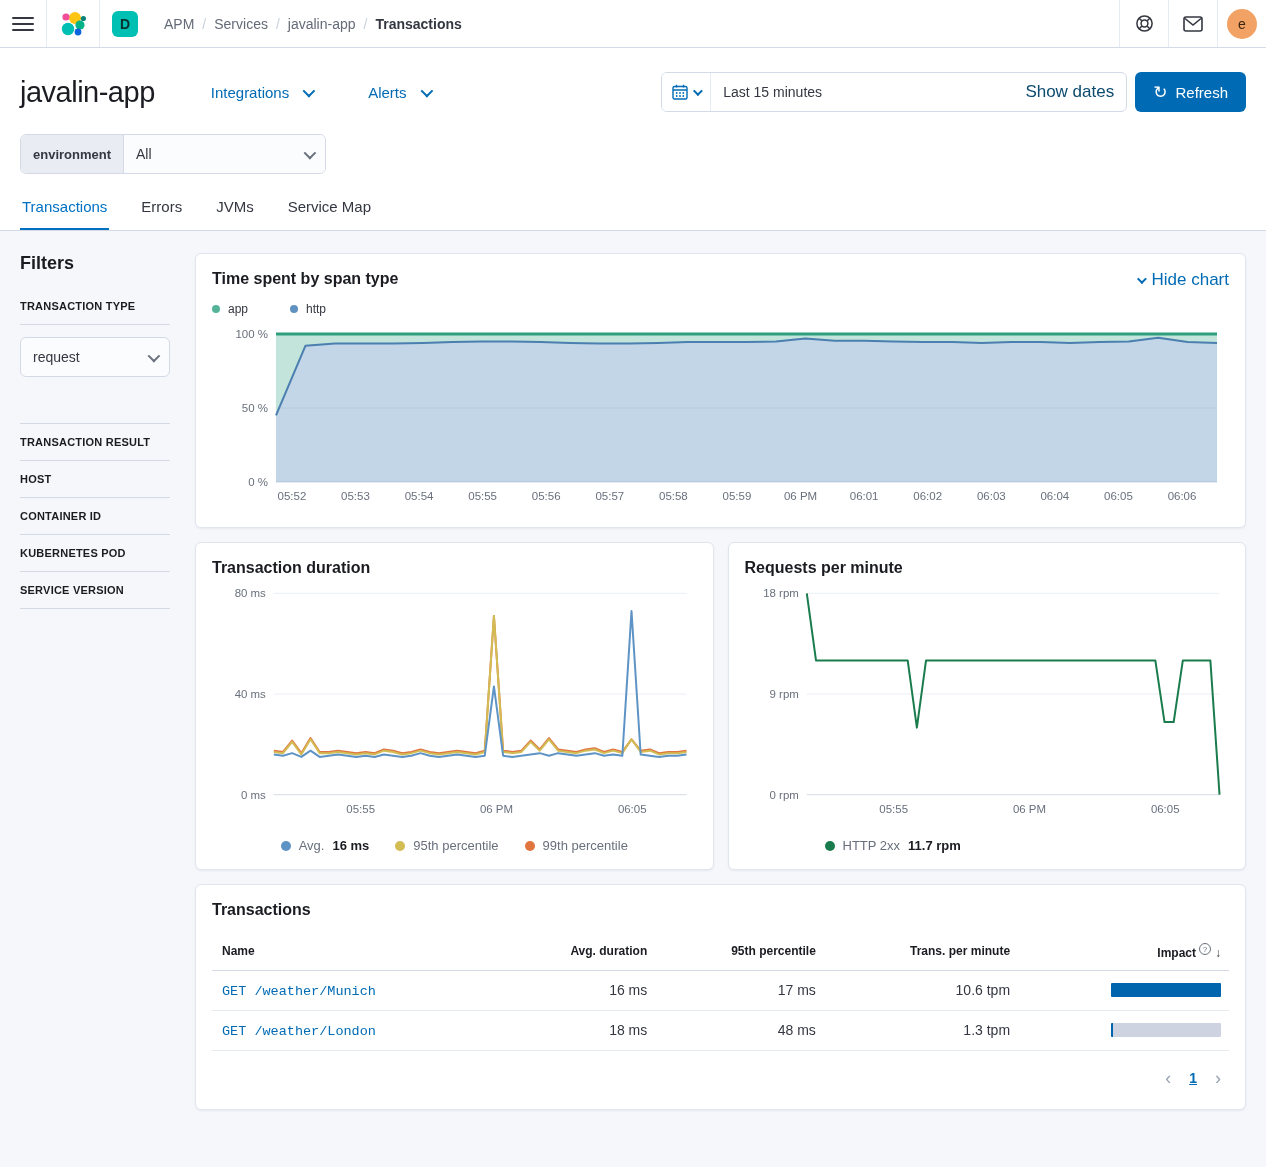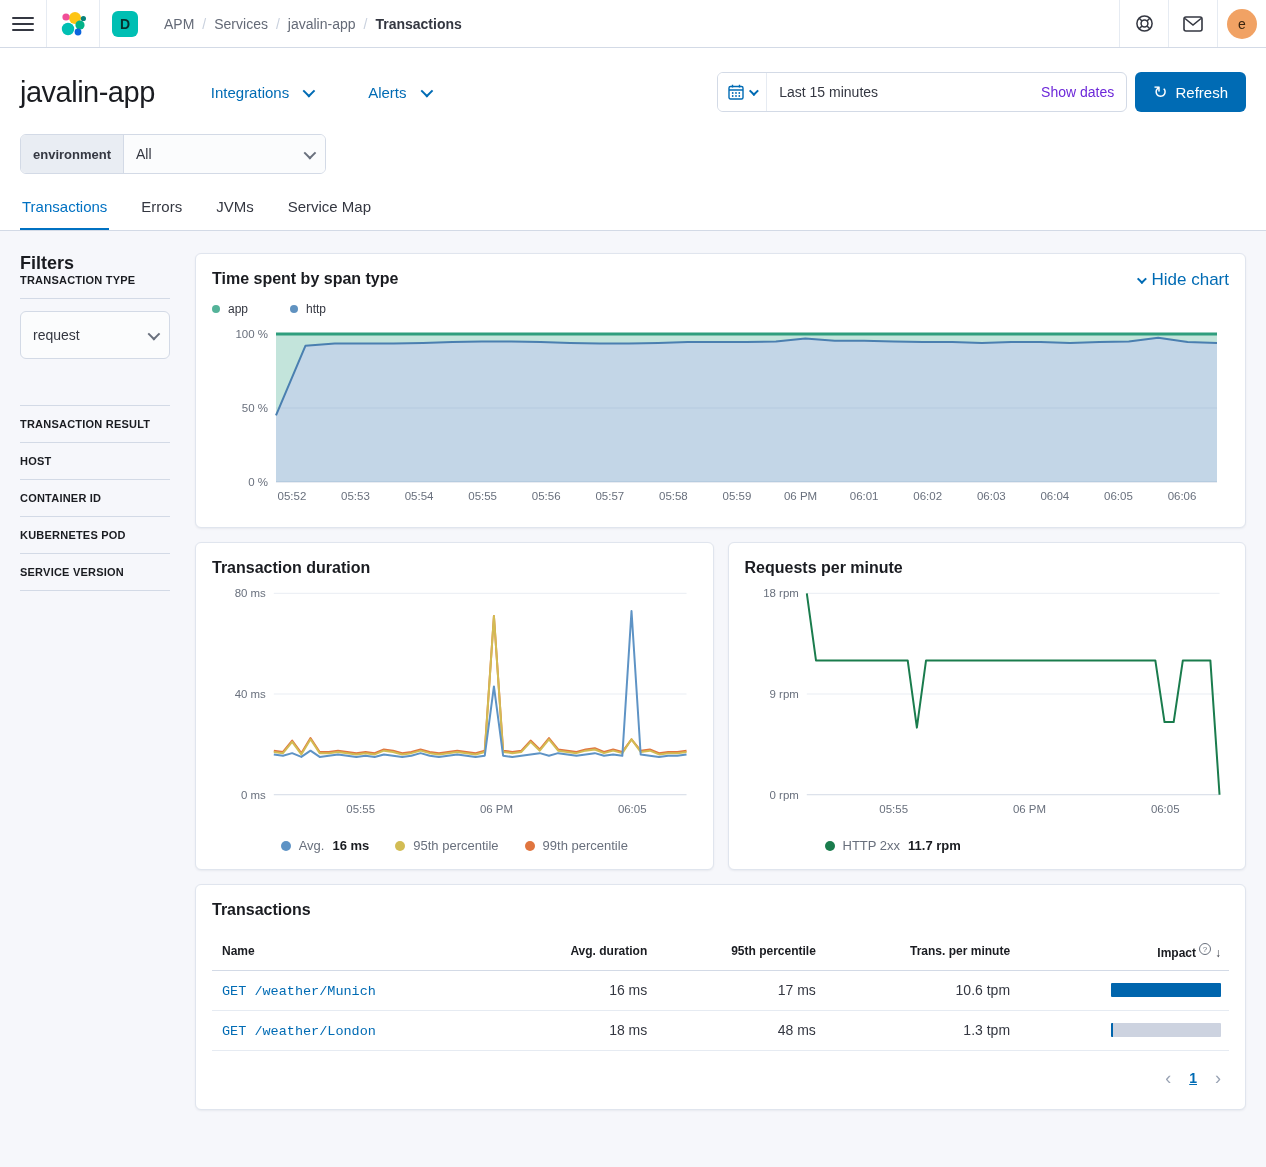--- a/index.html
+++ b/index.html
@@ -41,30 +41,30 @@
   .header-row {
     display:flex; align-items:center; justify-content:space-between;
     padding:24px 20px 8px 20px;
   }
   .header-left { display:flex; align-items:center; gap:56px; }
   .page-title { font-size:29px; font-weight:500; letter-spacing:-0.5px; }
   .hdr-link { color:#006bb4; font-size:15px; display:flex; align-items:center; gap:14px; cursor:pointer; }
   .chev { width:9px; height:9px; border-right:2px solid currentColor; border-bottom:2px solid currentColor; transform:rotate(45deg) translateY(-2px); display:inline-block; }
   .header-right { display:flex; align-items:center; gap:8px; }
   .datepicker {
-    display:flex; align-items:center; height:40px; width:410px;
+    display:flex; align-items:center; height:40px; width:466px;
     border:1px solid #d3dae6; border-radius:6px; background:#fff; overflow:hidden;
   }
   .dp-cal {
     display:flex; align-items:center; gap:5px; padding:0 10px; height:100%;
     border-right:1px solid #e6ebf2; color:#006bb4; cursor:pointer; background:#fff;
   }
   .dp-cal .chev { width:7px; height:7px; }
   .dp-text { flex:1; padding:0 12px; color:#343741; font-size:14px; }
-  .dp-showdates { padding:0 12px; color:#6d28d9; font-size:14px; cursor:pointer; white-space:nowrap; }
+  .dp-showdates { padding:0 12px; color:#0c4a6e; font-size:17px; cursor:pointer; white-space:nowrap; }
   .refresh-btn {
     height:40px; padding:0 18px; background:#006bb4; color:#fff; border:none;
     border-radius:6px; font-size:15px; font-weight:500; display:flex; align-items:center; gap:8px;
     cursor:pointer; font-family:inherit;
   }
   .refresh-glyph { font-size:17px; line-height:1; }
   
   .search-row { display:flex; gap:8px; padding:14px 20px 4px 20px; }
   .search-box {
     flex:1; height:40px; border:1px solid #d3dae6; border-radius:6px; background:#fbfcfd;
@@ -87,25 +87,25 @@
     padding:0 12px; cursor:pointer; color:#343741;
   }
   .env-select .chev { color:#69707d; }
   
   .tabs { display:flex; gap:30px; padding:10px 20px 0 20px; border-bottom:1px solid #d3dae6; }
   .tab { padding:10px 2px 13px 2px; font-size:15px; color:#343741; cursor:pointer; border-bottom:2px solid transparent; }
   .tab.active { color:#0071c2; border-bottom-color:#0071c2; font-weight:500; }
   
   .content { display:flex; padding:22px 20px 28px 20px; background:#f6f7fb; }
   .sidebar { width:150px; flex:0 0 150px; }
-  .filters-title { font-size:18px; font-weight:bold; }
+  .filters-title { font-size:18px; font-weight:bold; margin-bottom:26px; }
   .f-section-label { font-size:11px; font-weight:bold; letter-spacing:.02em; color:#1a1c21; }
   .f-hr { border:none; border-top:1px solid #d3dae6; margin:12px 0; }
   .f-select {
-    margin-top:2px; height:48px; border:1px solid #d3dae6; border-radius:6px; background:#fbfcfd;
+    margin-top:2px; height:40px; border:1px solid #d3dae6; border-radius:6px; background:#fbfcfd;
     display:flex; align-items:center; justify-content:space-between; padding:0 12px; cursor:pointer;
     font-size:14px; color:#343741;
   }
   .f-select .chev { color:#69707d; }
   .f-gap { height:34px; }
   .main { flex:1; margin-left:25px; min-width:0; }
   .panel {
     background:#fff; border:1px solid #e0e5ee; border-radius:6px;
     box-shadow:0 1px 2px rgba(65,78,101,.08); padding:16px; margin-bottom:14px;
   }

